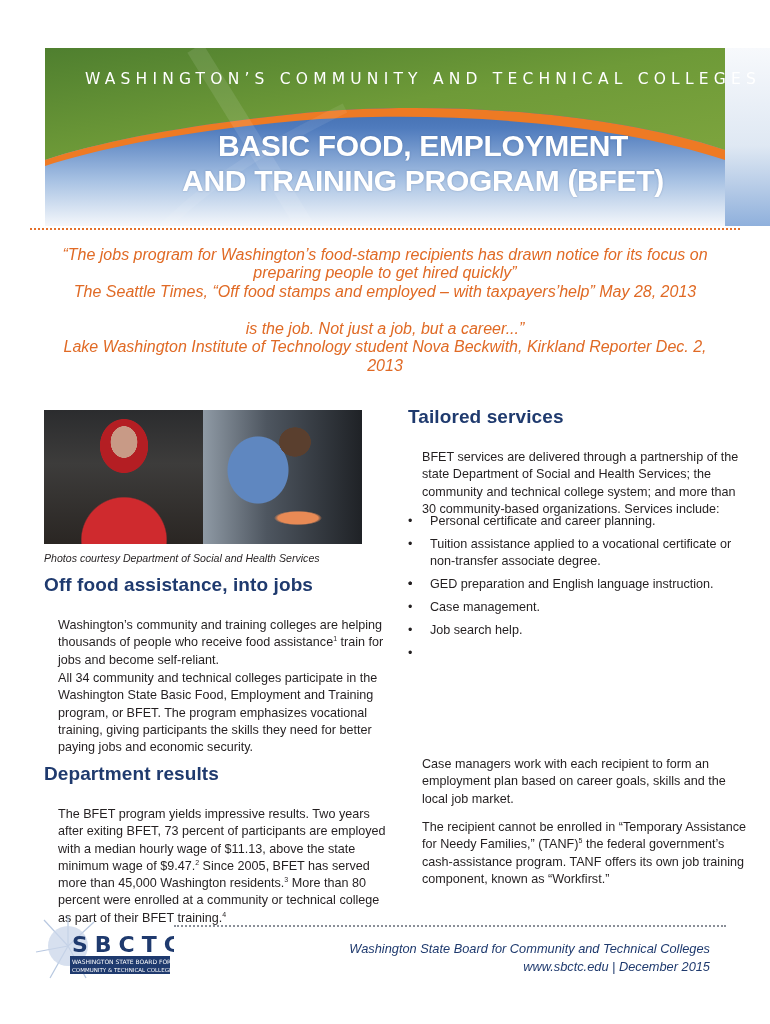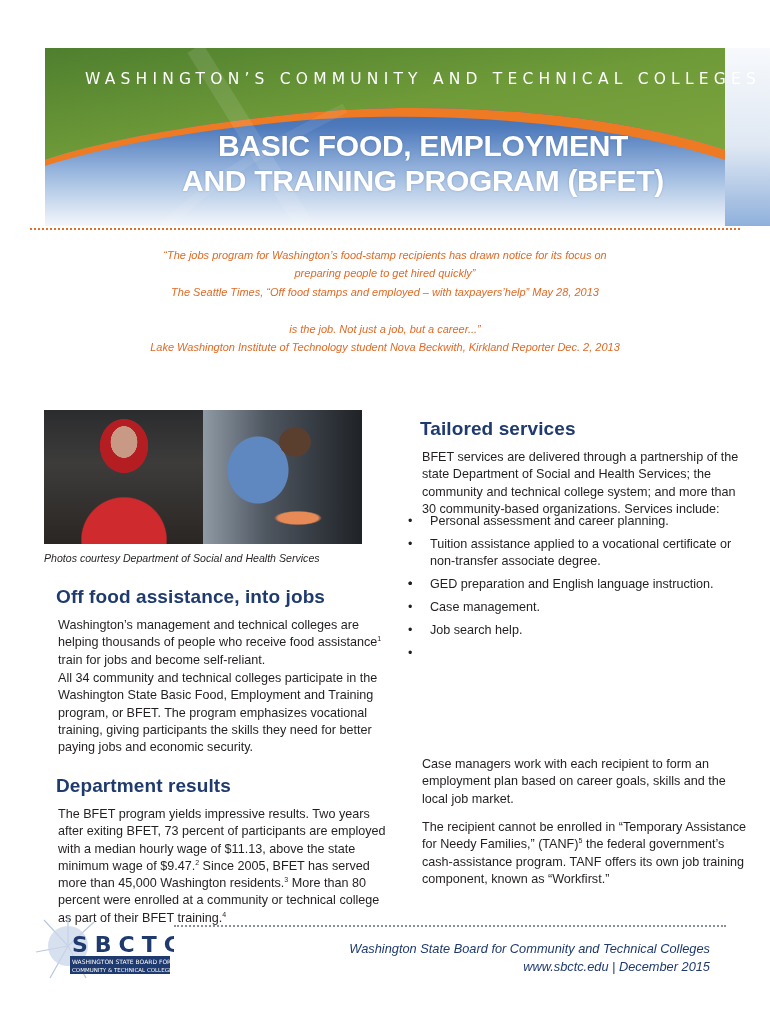--- a/index.html
+++ b/index.html
@@ -14,42 +14,42 @@
             color: #ffffff; font-size: 15.5px; letter-spacing: 5.2px; font-weight: normal;
             font-family: "DejaVu Sans", sans-serif; white-space: nowrap; }
   .banner .title { position: absolute; left: 0; right: 0; top: 80px; text-align: center;
             color: #ffffff; font-weight: bold; font-size: 30px; line-height: 35px; letter-spacing: -0.3px;
             text-shadow: 0 0 2px rgba(40,70,120,0.35); }
   .dotted-orange { position: absolute; left: 30px; top: 228px; width: 710px; height: 0;
             border-top: 2px dotted #e46f2a; }
 
   
   .quote { position: absolute; left: 60px; width: 650px; text-align: center;
-           color: #e06a25; font-style: italic; font-size: 11px; line-height: 18.3px; }
+           color: #e06a25; font-style: italic; font-size: 16px; line-height: 18.3px; }
   .quote.q1 { top: 246px; }
   .quote.q2 { top: 320px; }
 
   
   .photos { position: absolute; left: 44px; top: 410px; width: 318px; height: 134px; display: flex; }
   .photo { height: 134px; position: relative; overflow: hidden; }
   .photo.p1 { width: 159px;
      background:
        radial-gradient(ellipse 22px 26px at 80px 32px, #c89a86 0 60%, transparent 62%),
        radial-gradient(ellipse 34px 38px at 80px 36px, #b41e23 0 70%, transparent 72%),
        radial-gradient(ellipse 70px 70px at 80px 130px, #cf2a2e 0 60%, transparent 62%),
        linear-gradient(180deg, #2b2c2e 0%, #3d3c3b 40%, #2a2623 100%); }
   .photo.p2 { width: 159px;
      background:
        radial-gradient(ellipse 40px 12px at 95px 108px, #e88a55 0 50%, transparent 60%),
        radial-gradient(ellipse 26px 24px at 92px 32px, #5a3f2e 0 60%, transparent 62%),
        radial-gradient(ellipse 50px 55px at 55px 60px, #5f87c0 0 60%, transparent 62%),
        linear-gradient(90deg, #8f9aa5 0%, #4e5660 40%, #1f2226 100%); }
   .caption { position: absolute; left: 44px; top: 552px; font-style: italic; font-size: 10.6px; color: #231f20; }
 
-  h2 { margin: 12px; color: #1f3a6e; font-weight: bold; font-size: 19px; letter-spacing: 0.1px; }
+  h2 { margin: 0; color: #1f3a6e; font-weight: bold; font-size: 19px; letter-spacing: 0.1px; }
   .h-left-1 { position: absolute; left: 44px; top: 574px; }
   .h-left-2 { position: absolute; left: 44px; top: 763px; }
   .h-right-1 { position: absolute; left: 408px; top: 406px; }
 
   .para { position: absolute; font-size: 12.6px; line-height: 17.3px; color: #231f20; margin: 14px; }
   .para sup { font-size: 7px; line-height: 0; vertical-align: 5px; }
   .lp1 { left: 44px; top: 603px; width: 330px; }
   .lp2 { left: 44px; top: 656px; width: 330px; }
   .lp3 { left: 44px; top: 792px; width: 330px; }
 
@@ -108,31 +108,31 @@
   <div>Lake Washington Institute of Technology student Nova Beckwith, Kirkland Reporter Dec. 2, 2013</div>
 </div>
 
 <div class="photos">
   <div class="photo p1"></div>
   <div class="photo p2"></div>
 </div>
 <div class="caption">Photos courtesy Department of Social and Health Services</div>
 
 <h2 class="h-left-1">Off food assistance, into jobs</h2>
-<p class="para lp1"><span>Washington’s management and technical colleges are helping thousands of people who receive food assistance</span><sup>1</sup><span> train for jobs and become self-reliant.</span></p>
+<p class="para lp1"><span>Washington’s community and training colleges are helping thousands of people who receive food assistance</span><sup>1</sup><span> train for jobs and become self-reliant.</span></p>
 <p class="para lp2">All 34 community and technical colleges participate in the Washington State Basic Food, Employment and Training program, or BFET.  The program emphasizes vocational training, giving participants the skills they need for better paying jobs and economic security.</p>
 
 <h2 class="h-left-2">Department results</h2>
 <p class="para lp3"><span>The BFET program yields impressive results.  Two years after exiting BFET, 73 percent of participants are employed with a median hourly wage of $11.13, above the state minimum wage of $9.47.</span><sup>2</sup><span> Since 2005, BFET has served more than 45,000 Washington residents.</span><sup>3</sup><span> More than 80 percent were enrolled at a community or technical college as part of their BFET training.</span><sup>4</sup></p>
 
 <h2 class="h-right-1">Tailored services</h2>
 <p class="para rp1">BFET services are delivered through a partnership of the state Department of Social and Health Services; the community and technical college system; and more than 30 community-based organizations. Services include:</p>
 
 <ul class="bullets">
-  <li><span class="dot">•</span><span>Personal assessment and career planning.</span></li>
+  <li><span class="dot">•</span><span>Personal certificate and career planning.</span></li>
   <li><span class="dot">•</span><span>Tuition assistance applied to a vocational certificate or non-transfer associate degree.</span></li>
   <li><span class="dot">•</span></li>
   <li><span class="dot">•</span><span>GED preparation and English language instruction.</span></li>
   <li><span class="dot">•</span><span>Case management.</span></li>
   <li><span class="dot">•</span><span>Job search help.</span></li>
   <li><span class="dot">•</span></li>
 </ul>
 
 <p class="para rp2">Case managers work with each recipient to form an employment plan based on career goals, skills and the local job market.</p>
 <p class="para rp3"><span>The recipient cannot be enrolled in “Temporary Assistance for Needy Families,” (TANF)</span><sup>5</sup><span> the federal government’s cash-assistance program.  TANF offers its own job training component, known as “Workfirst.”</span></p>

